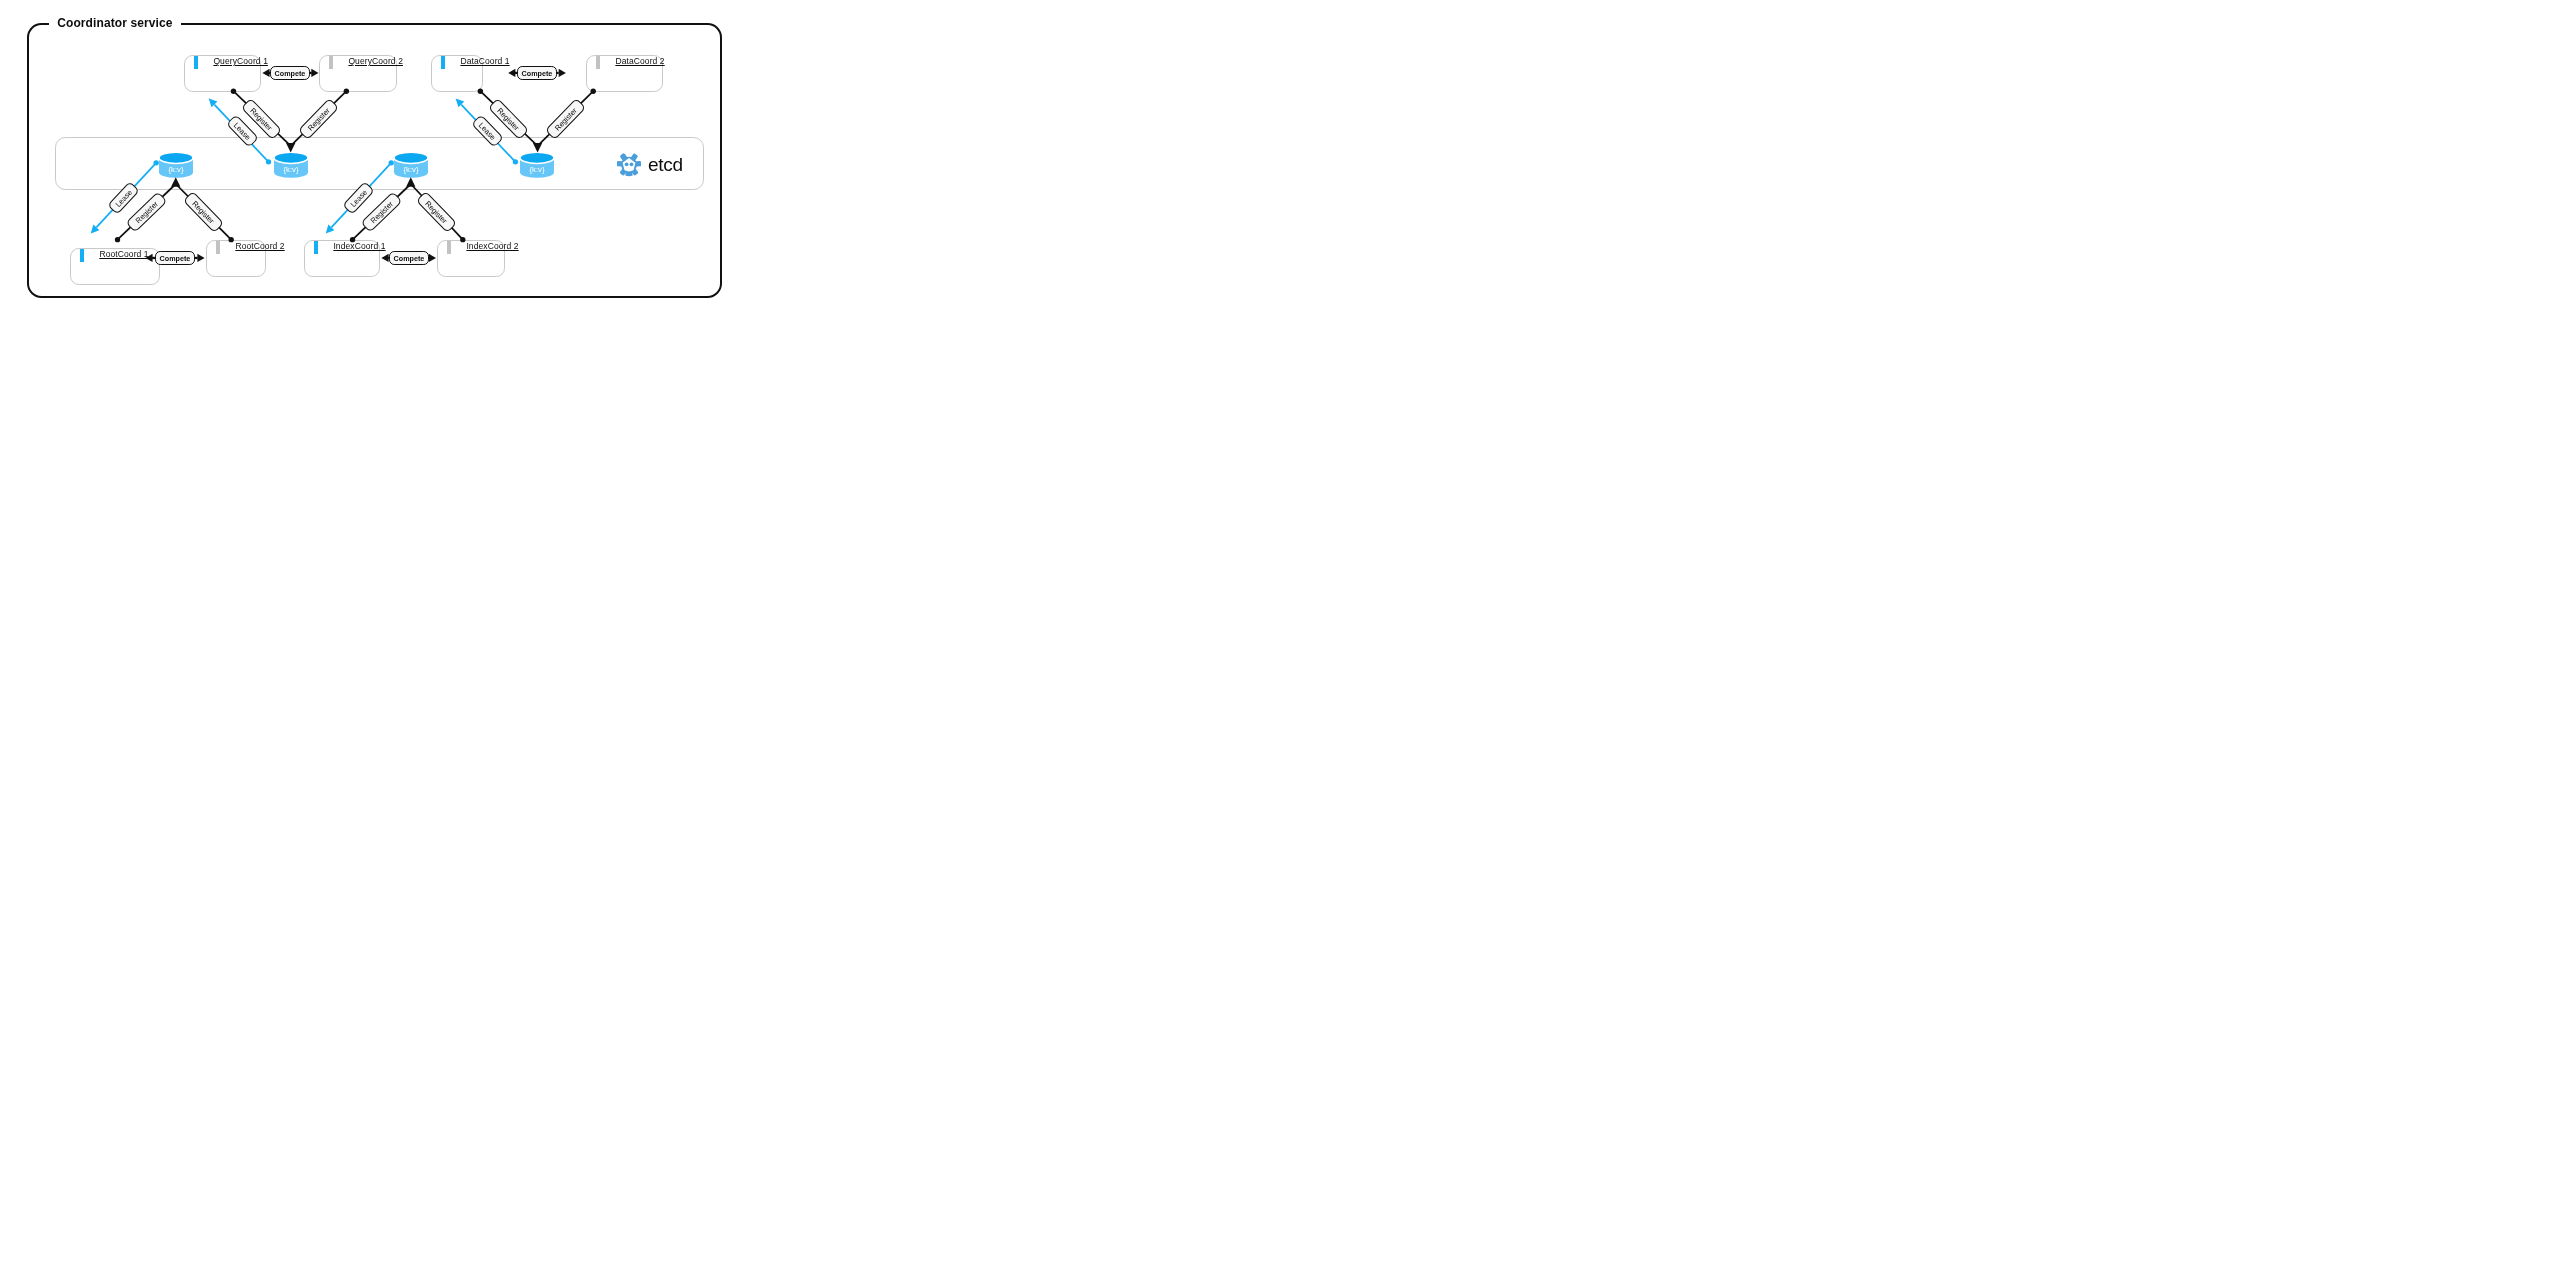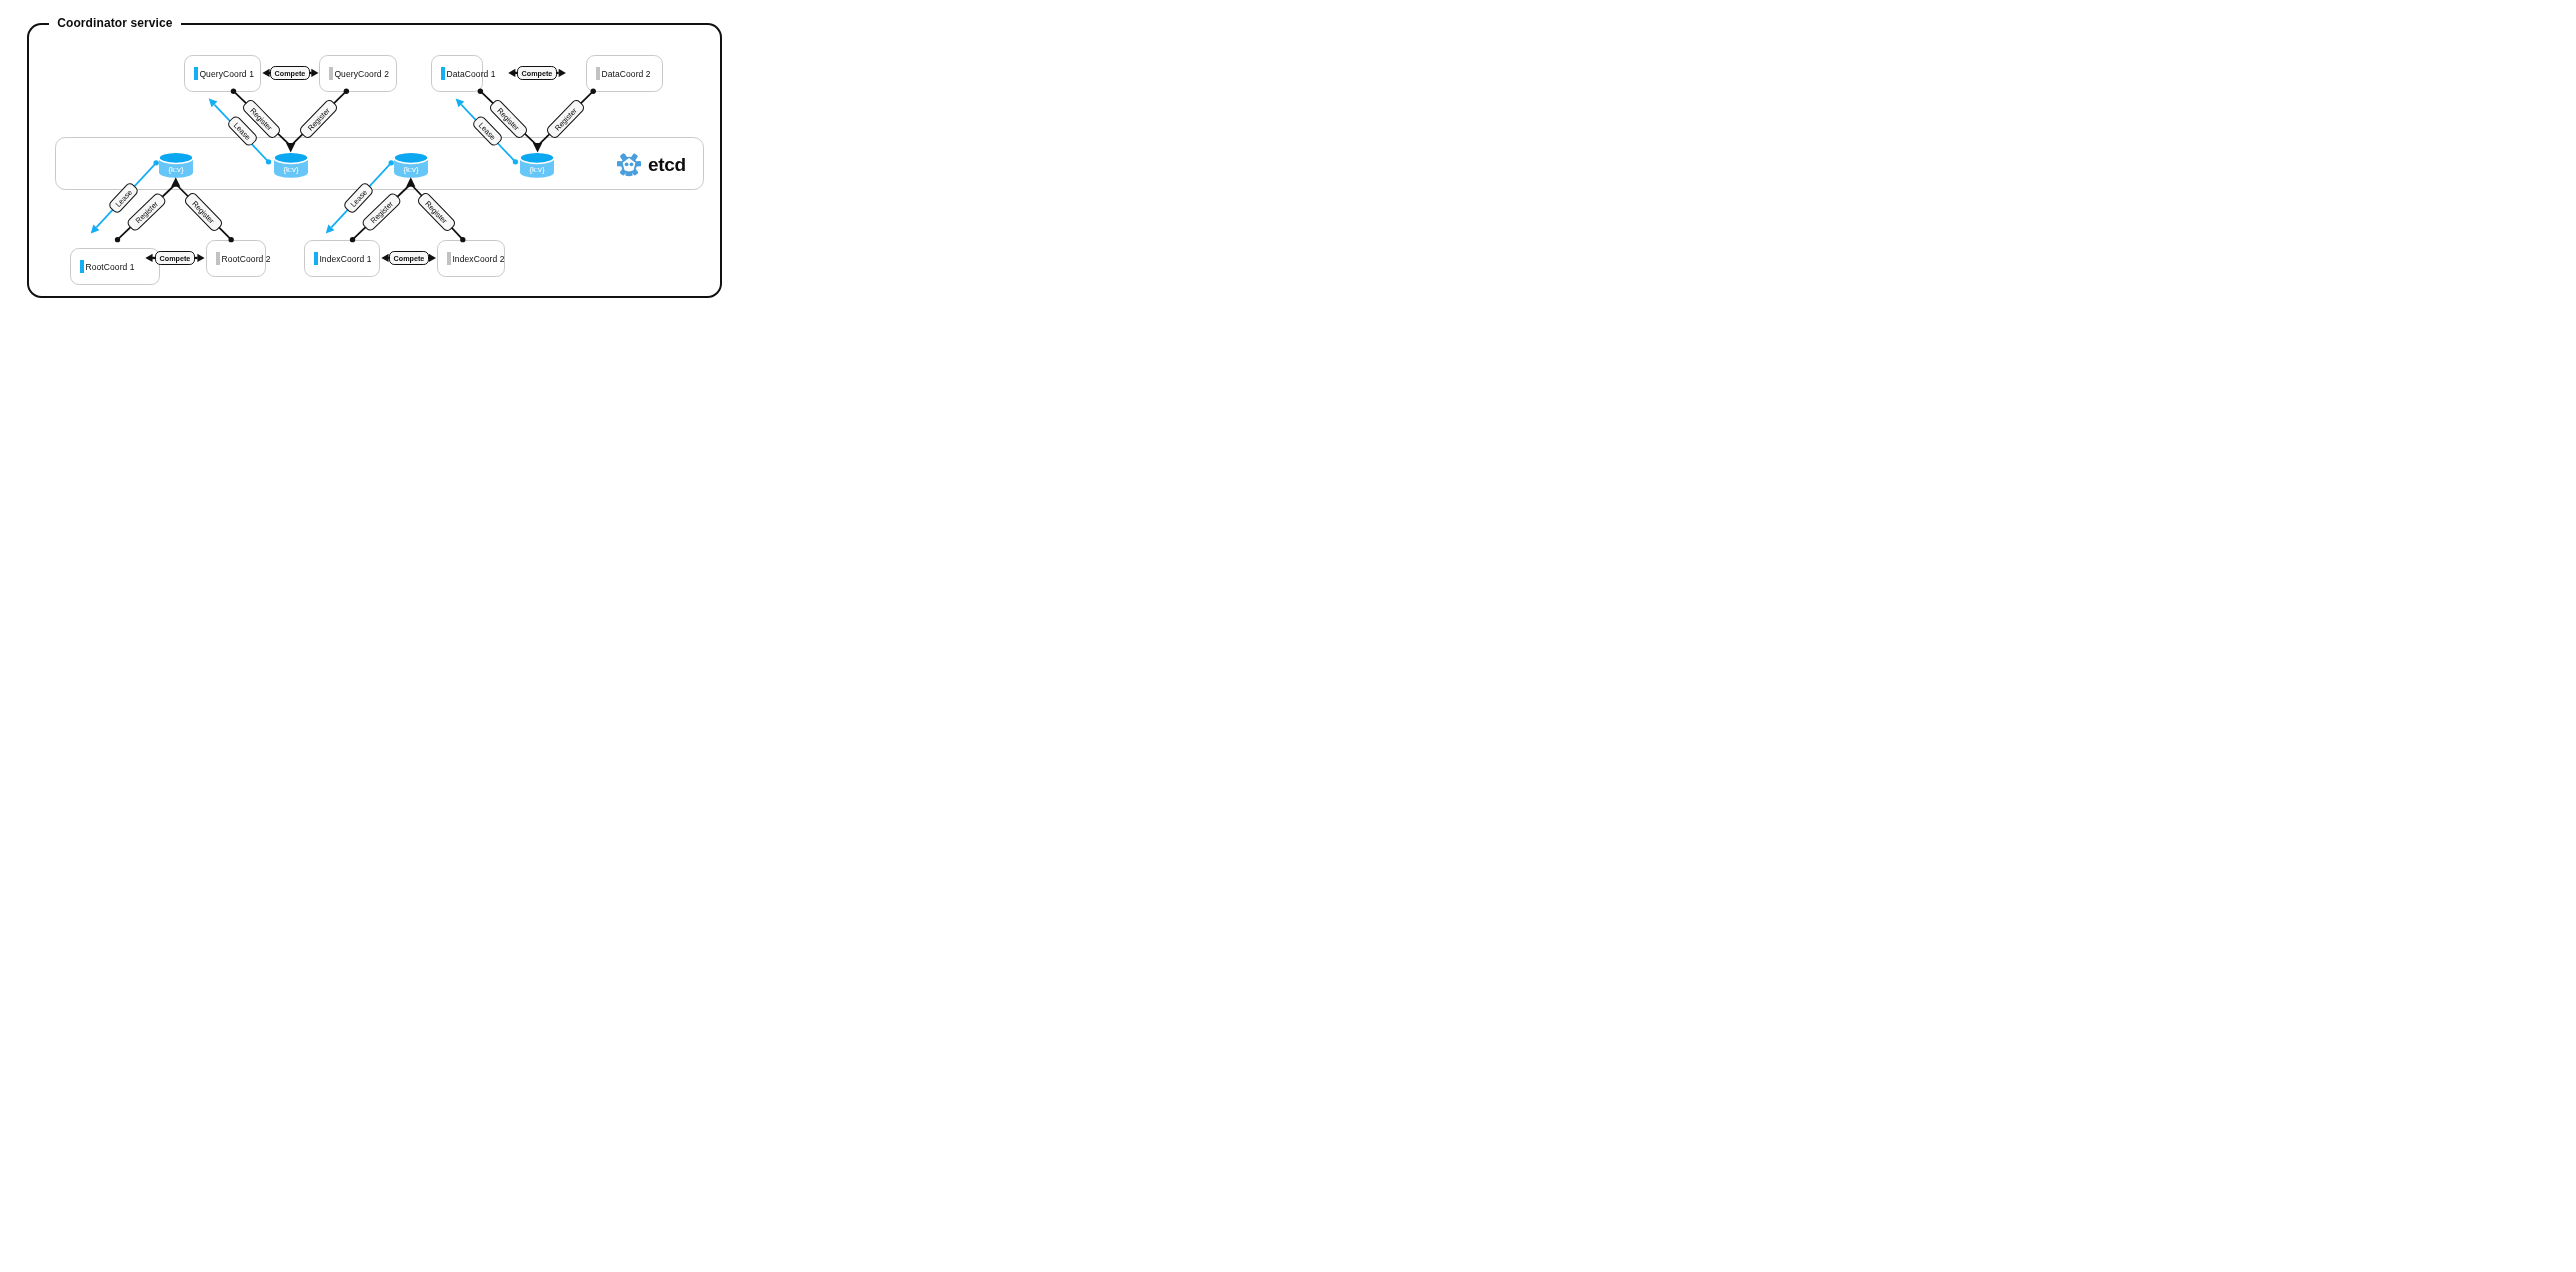--- a/index.html
+++ b/index.html
@@ -15,21 +15,21 @@
     position:absolute;left:49px;top:16px;height:14px;line-height:14px;
     padding:0 8.2px;background:#ffffff;font-size:12px;font-weight:600;letter-spacing:0.1px;white-space:nowrap;
   }
   .etcd-band{
     position:absolute;left:55px;top:137px;width:649px;height:53px;
     border:1.5px solid var(--border-gray,#c9c9c9);border-radius:10.3px;background:#fff;box-sizing:border-box;
   }
   .node{
     position:absolute;height:37px;background:#fff;
     border:1.5px solid var(--border-gray,#c9c9c9);border-radius:8.8px;box-sizing:border-box;
-    display:flex;align-items:center;gap:1px;padding-left:8.8px;z-index:3;
+    display:flex;align-items:flex-start;gap:15px;padding-left:8.8px;z-index:3;text-decoration:underline;
   }
   .node .bar{width:4.6px;height:13.4px;flex:0 0 auto;}
   .node .bar.active{background:var(--accent-blue,#14aef5);}
   .node .bar.standby{background:var(--standby-gray,#c2c2c2);}
   .node .node-label{font-size:8.5px;font-weight:500;letter-spacing:0.1px;white-space:nowrap;}
   .cylinder{position:absolute;top:151px;width:36px;height:28px;z-index:2;}
   .cyl-body{fill:var(--cylinder-body,#67c6f8);}
   .cyl-top{fill:var(--cylinder-top,#0ba7f0);stroke:#ffffff;stroke-width:3px;}
   .cyl-text{fill:#ffffff;font-size:15px;font-weight:400;text-anchor:middle;font-family:"Liberation Sans",sans-serif;}
   .wires{position:absolute;left:0;top:0;z-index:4;pointer-events:none;}
@@ -44,21 +44,21 @@
     position:absolute;display:flex;align-items:center;justify-content:center;
     background:var(--pill-bg,#f7f7f7);border:1.8px solid #111;border-radius:5.2px;
     box-sizing:border-box;z-index:5;white-space:nowrap;
   }
   .pill.compete{width:40px;height:14.4px;font-size:7.2px;font-weight:600;}
   .pill.edge{width:45px;height:14px;font-size:7.5px;font-weight:500;}
   .pill.lease{width:33px;height:14px;font-size:7.5px;font-weight:500;}
   .etcd-logo{position:absolute;left:617px;top:153px;width:24px;height:24px;z-index:2;}
   .etcd-wordmark{
     position:absolute;left:648px;top:152px;height:25px;line-height:25px;
-    font-size:19px;font-weight:700;letter-spacing:-0.3px;z-index:2;
+    font-size:19px;font-weight:400;letter-spacing:-0.3px;z-index:2;
   }
 </style>
 </head>
 <body>
 
 <div class="canvas">
 
   <div class="outer-box"></div>
   <div class="group-title">Coordinator service</div>
 

